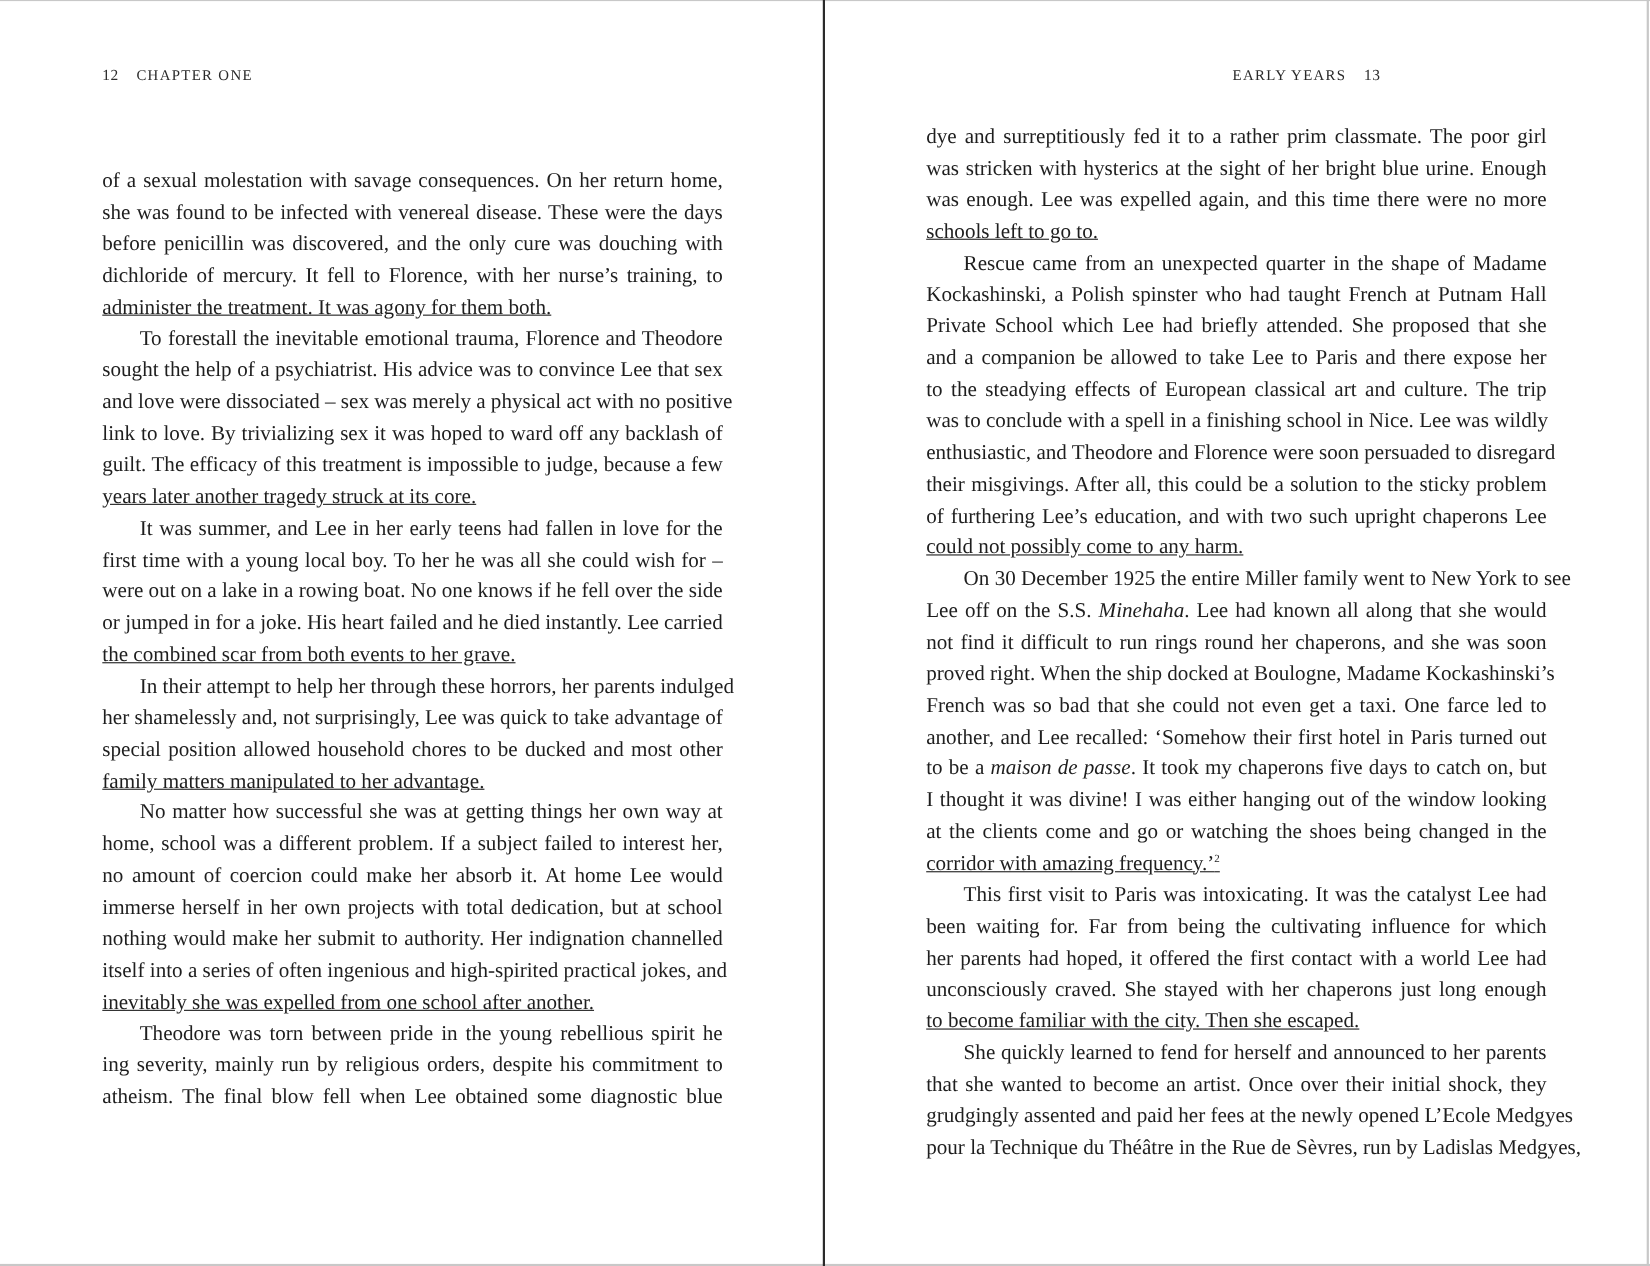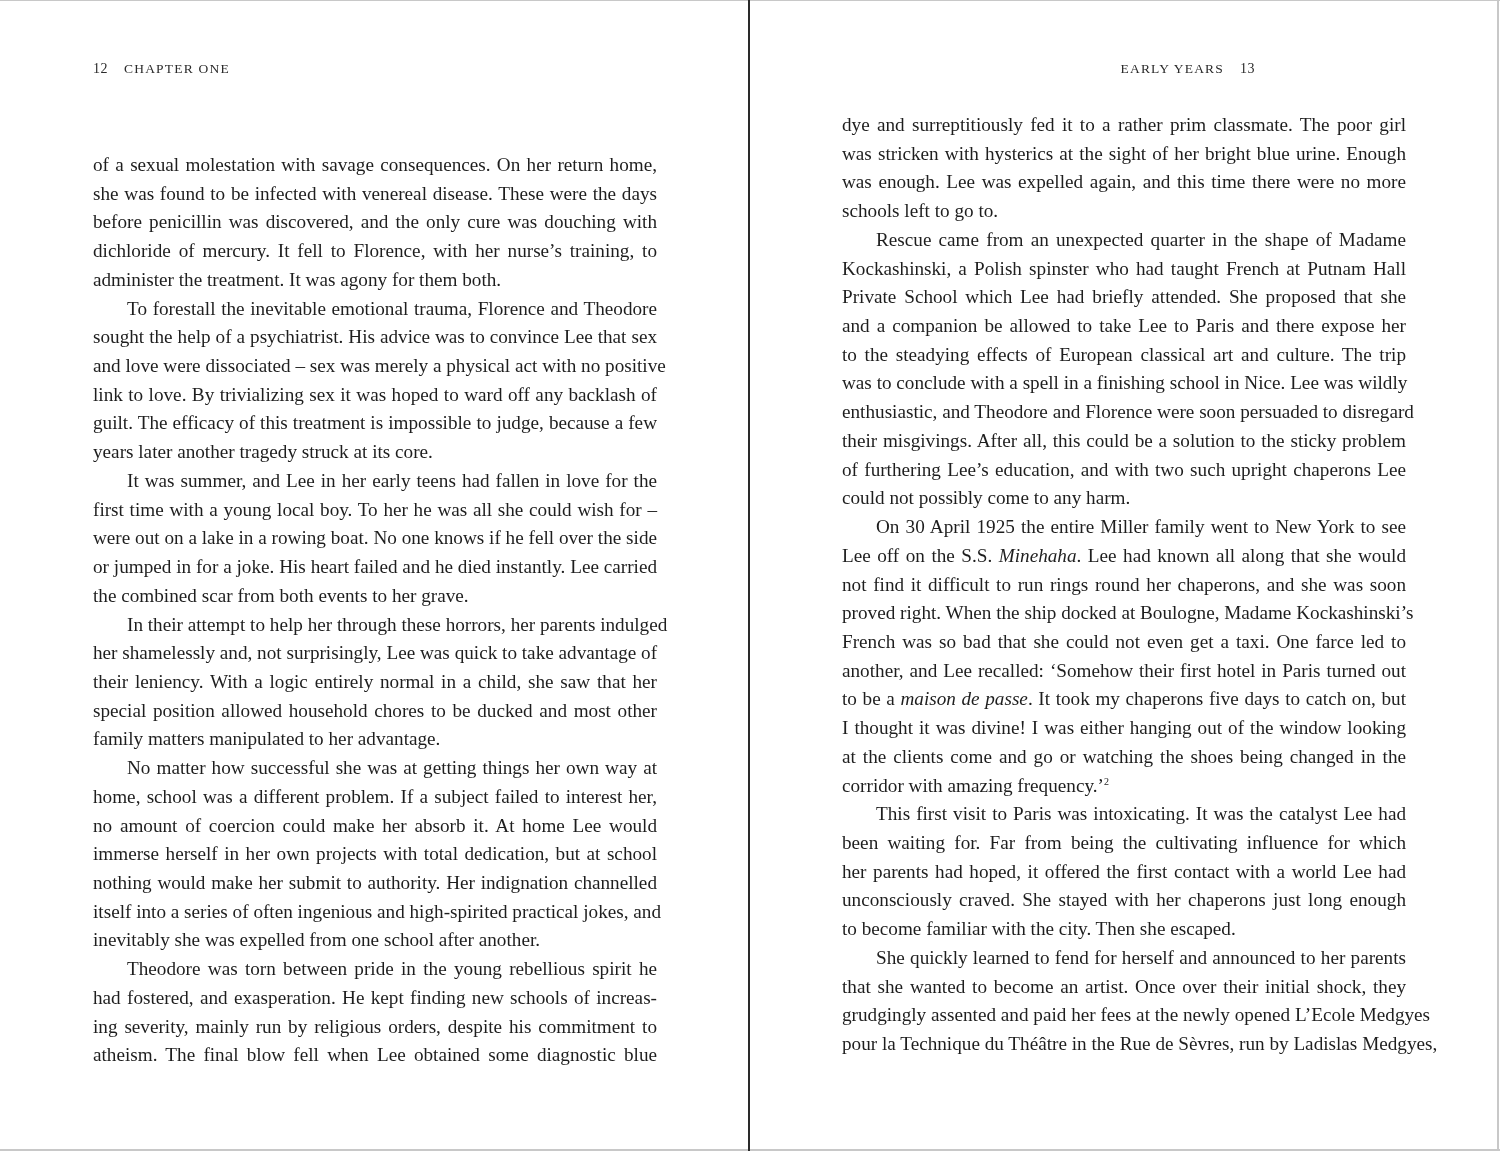--- a/index.html
+++ b/index.html
@@ -74,20 +74,21 @@
     .line {
       display: block;
       height: 28.72px;
       white-space: nowrap;
       text-align: justify;
       text-align-last: justify;
     }
     .line.last {
       text-align: left;
       text-align-last: left;
+      text-decoration: underline;
     }
     .line.indent { padding-left: 34px; }
     .line em { font-style: italic; }
     sup.note {
       font-size: 10px;
       line-height: 0;
       vertical-align: super;
     }
   </style>
 </head>
@@ -113,32 +114,30 @@
       <span class="line"><span>link to love. By trivializing sex it was hoped to ward off any backlash of</span></span>
       <span class="line"><span>guilt. The efficacy of this treatment is impossible to judge, because a few</span></span>
       <span class="line last"><span>years later another tragedy struck at its core.</span></span>
       <span class="line indent"><span>It was summer, and Lee in her early teens had fallen in love for the</span></span>
       <span class="line"><span>first time with a young local boy. To her he was all she could wish for –</span></span>
       <span class="line"><span>were out on a lake in a rowing boat. No one knows if he fell over the side</span></span>
       <span class="line"><span>or jumped in for a joke. His heart failed and he died instantly. Lee carried</span></span>
       <span class="line last"><span>the combined scar from both events to her grave.</span></span>
       <span class="line indent"><span>In their attempt to help her through these horrors, her parents indulged</span></span>
       <span class="line"><span>her shamelessly and, not surprisingly, Lee was quick to take advantage of</span></span>
-      <span class="line"><span>their leniency. With a logic entirely normal in a child, she saw that her</span></span>
       <span class="line"><span>special position allowed household chores to be ducked and most other</span></span>
       <span class="line last"><span>family matters manipulated to her advantage.</span></span>
       <span class="line indent"><span>No matter how successful she was at getting things her own way at</span></span>
       <span class="line"><span>home, school was a different problem. If a subject failed to interest her,</span></span>
       <span class="line"><span>no amount of coercion could make her absorb it. At home Lee would</span></span>
       <span class="line"><span>immerse herself in her own projects with total dedication, but at school</span></span>
       <span class="line"><span>nothing would make her submit to authority. Her indignation channelled</span></span>
       <span class="line"><span>itself into a series of often ingenious and high-spirited practical jokes, and</span></span>
       <span class="line last"><span>inevitably she was expelled from one school after another.</span></span>
       <span class="line indent"><span>Theodore was torn between pride in the young rebellious spirit he</span></span>
-      <span class="line"><span>had fostered, and exasperation. He kept finding new schools of increas-</span></span>
       <span class="line"><span>ing severity, mainly run by religious orders, despite his commitment to</span></span>
       <span class="line"><span>atheism. The final blow fell when Lee obtained some diagnostic blue</span></span>
     </div>
 </div>
 
 <div class="gutter"></div>
 
 <div class="page right">
   <div class="running-head">
     <span>EARLY YEARS</span><span class="folio">13</span>
@@ -151,21 +150,21 @@
       <span class="line indent"><span>Rescue came from an unexpected quarter in the shape of Madame</span></span>
       <span class="line"><span>Kockashinski, a Polish spinster who had taught French at Putnam Hall</span></span>
       <span class="line"><span>Private School which Lee had briefly attended. She proposed that she</span></span>
       <span class="line"><span>and a companion be allowed to take Lee to Paris and there expose her</span></span>
       <span class="line"><span>to the steadying effects of European classical art and culture. The trip</span></span>
       <span class="line"><span>was to conclude with a spell in a finishing school in Nice. Lee was wildly</span></span>
       <span class="line"><span>enthusiastic, and Theodore and Florence were soon persuaded to disregard</span></span>
       <span class="line"><span>their misgivings. After all, this could be a solution to the sticky problem</span></span>
       <span class="line"><span>of furthering Lee’s education, and with two such upright chaperons Lee</span></span>
       <span class="line last"><span>could not possibly come to any harm.</span></span>
-      <span class="line indent"><span>On 30 April 1925 the entire Miller family went to New York to see</span></span>
+      <span class="line indent"><span>On 30 December 1925 the entire Miller family went to New York to see</span></span>
       <span class="line"><span>Lee off on the S.S. </span><em>Minehaha</em><span>. Lee had known all along that she would</span></span>
       <span class="line"><span>not find it difficult to run rings round her chaperons, and she was soon</span></span>
       <span class="line"><span>proved right. When the ship docked at Boulogne, Madame Kockashinski’s</span></span>
       <span class="line"><span>French was so bad that she could not even get a taxi. One farce led to</span></span>
       <span class="line"><span>another, and Lee recalled: ‘Somehow their first hotel in Paris turned out</span></span>
       <span class="line"><span>to be a </span><em>maison de passe</em><span>. It took my chaperons five days to catch on, but</span></span>
       <span class="line"><span>I thought it was divine! I was either hanging out of the window looking</span></span>
       <span class="line"><span>at the clients come and go or watching the shoes being changed in the</span></span>
       <span class="line last"><span>corridor with amazing frequency.’</span><sup class="note">2</sup></span>
       <span class="line indent"><span>This first visit to Paris was intoxicating. It was the catalyst Lee had</span></span>

